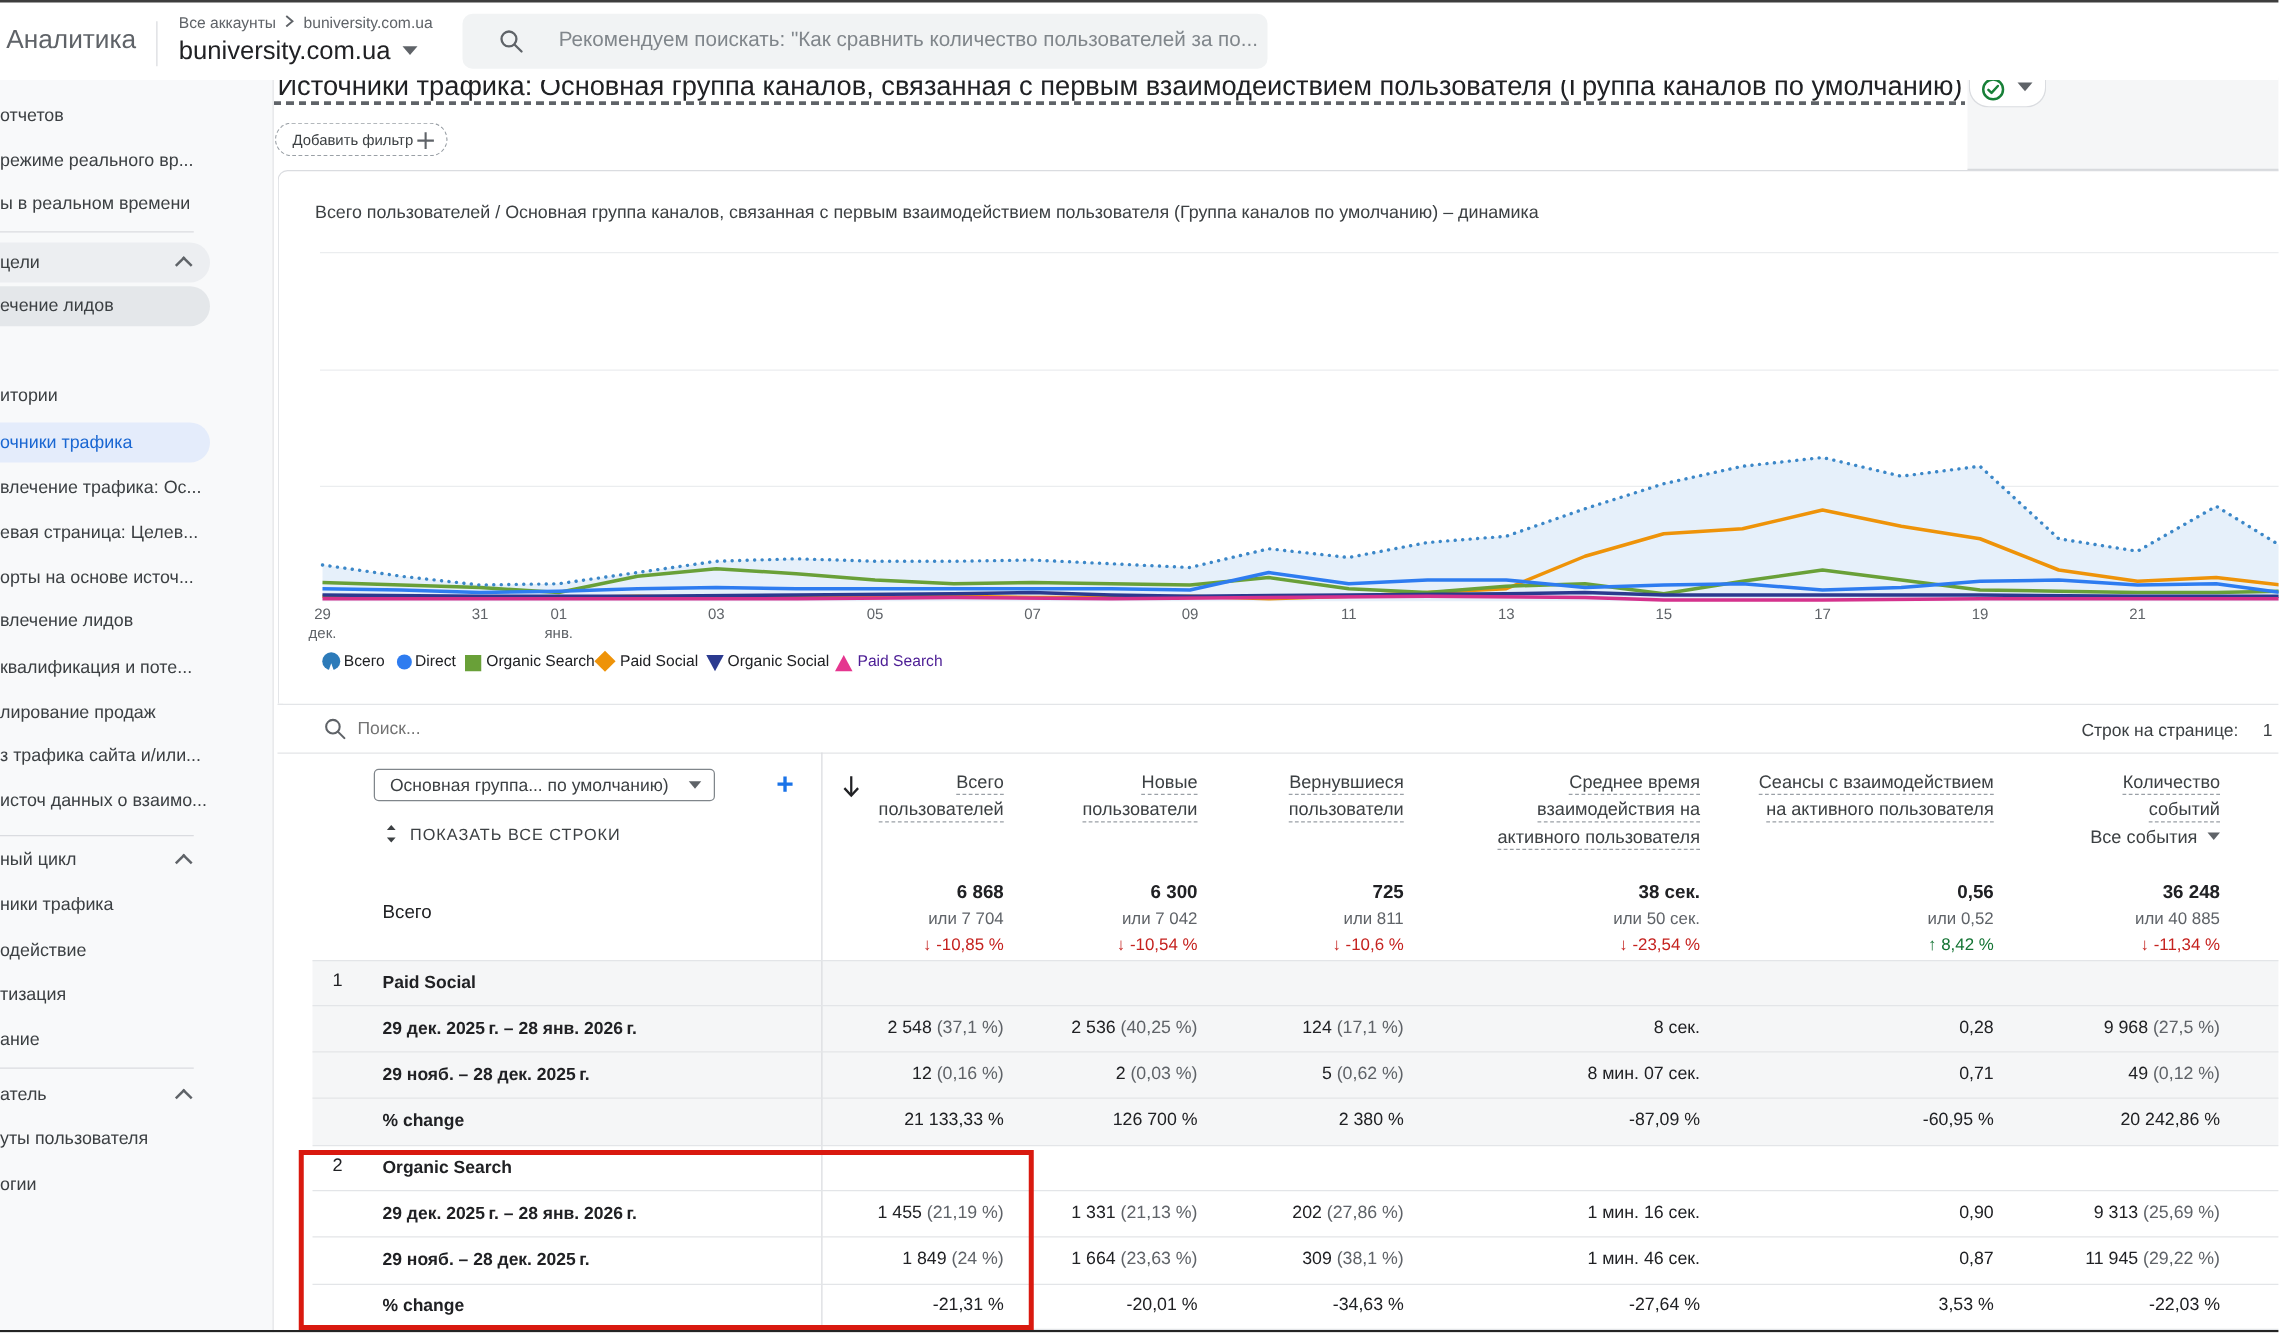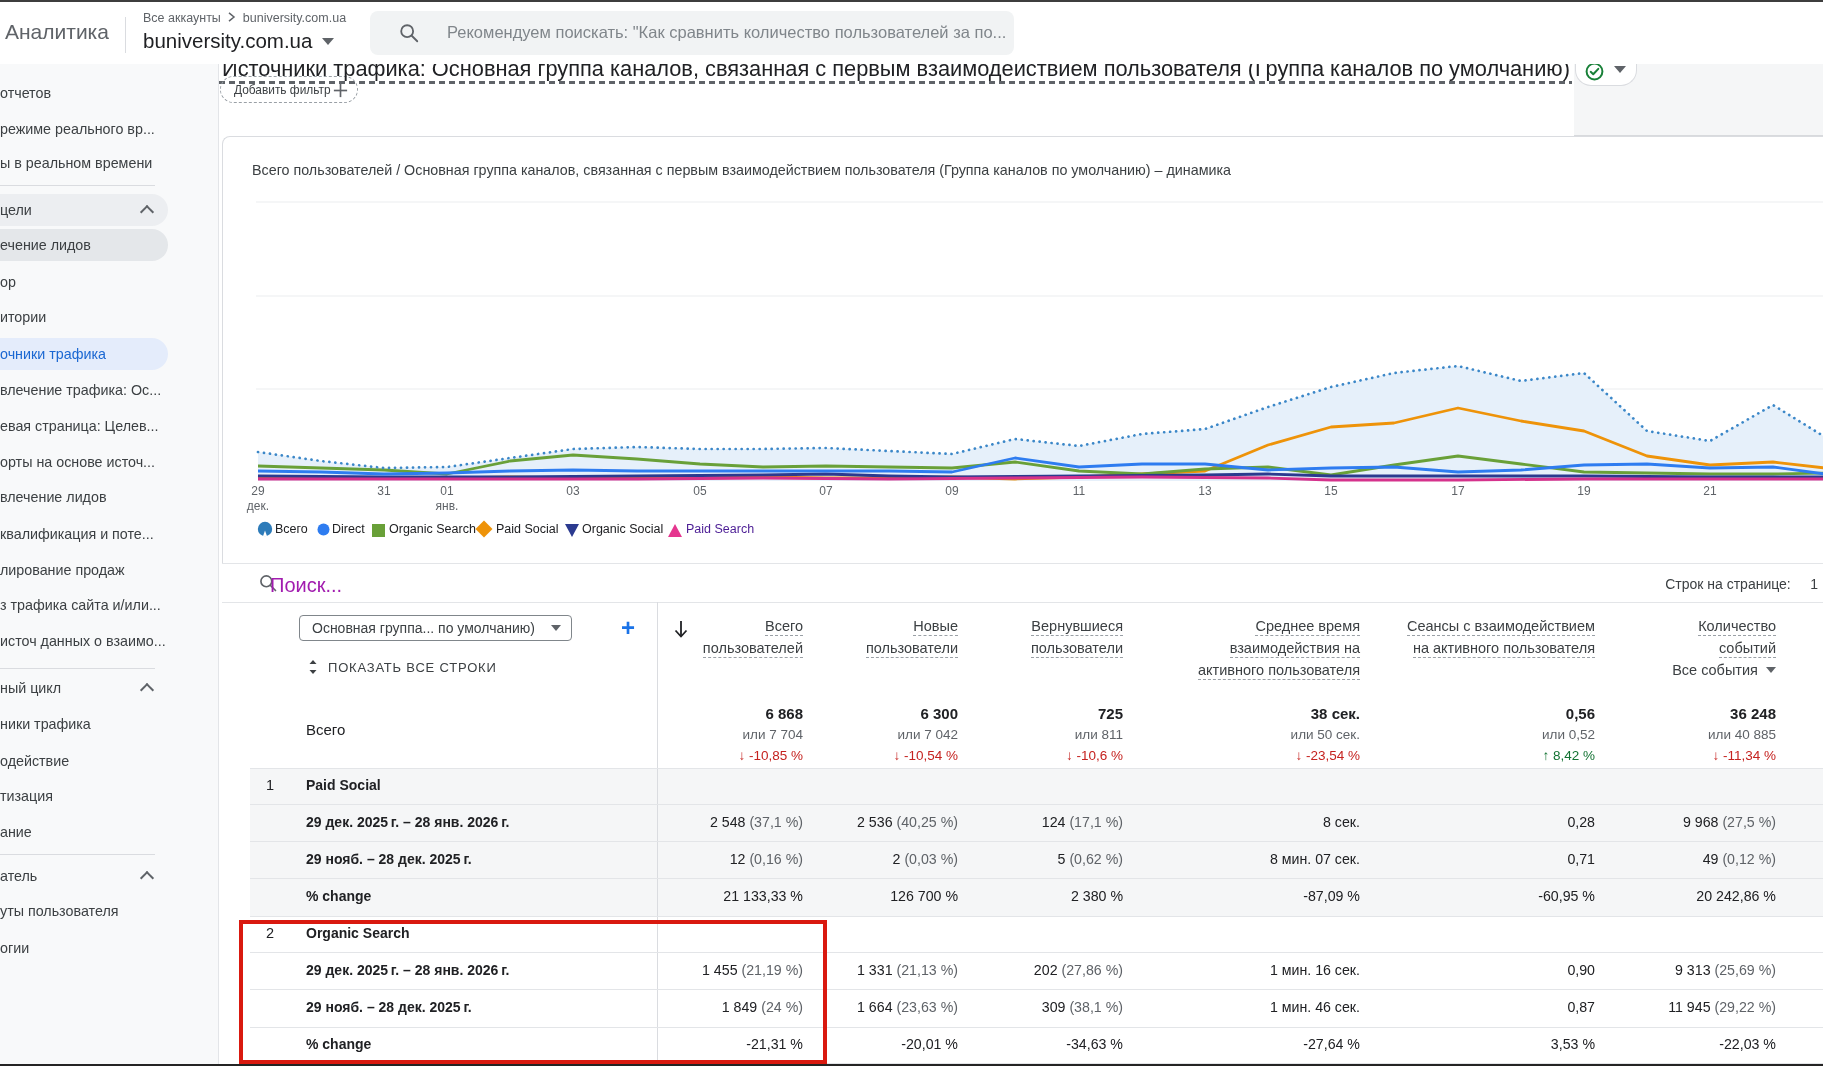--- a/index.html
+++ b/index.html
@@ -21,21 +21,21 @@
 .sitem { position:absolute; left:0; width:219px; height:36px; line-height:36px; font-size:14.3px; color:#3c4043; white-space:nowrap; }
 .sdiv { position:absolute; left:0; width:155px; height:1px; background:#dadce0; }
 .spill { position:absolute; left:-22px; width:190px; height:32px; border-radius:16px; }
 .chev-up { position:absolute; left:141px; width:12px; height:12px; }
 .chev-up:before { content:""; position:absolute; left:1px; top:3px; width:8px; height:8px; border-left:2px solid #5f6368; border-top:2px solid #5f6368; transform:rotate(45deg); }
 
 #greyzone { position:absolute; left:1574px; top:62px; width:249px; height:74px; background:#f5f6f7; border-bottom:1px solid #d8dadd; }
 #rtitle { position:absolute; left:222px; top:56px; font-size:21.8px; color:#202124; white-space:nowrap; z-index:5; }
 #dashline { position:absolute; left:219px; top:81px; width:1353px; height:3px; background:repeating-linear-gradient(90deg,#5f6368 0 6px,transparent 6px 10px); }
 #checkpill { position:absolute; left:1575px; top:53px; width:62px; height:33px; background:#fff; border:1px solid #dadce0; border-radius:0 0 16px 16px; border-top:none; }
-#filterchip { position:absolute; left:220px; top:76px; width:138px; height:27px; border:1px dashed #9aa0a6; border-radius:14px; }
+#filterchip { position:absolute; left:220px; top:98px; width:138px; height:27px; border:1px dashed #9aa0a6; border-radius:14px; }
 #filterchip span { position:absolute; left:13px; top:6px; font-size:11.9px; color:#3c4043; }
 
 #card { position:absolute; left:222px; top:136px; width:1602px; height:427px; border:1px solid #dadce0; border-right:none; border-bottom:none; border-radius:8px 0 0 0; }
 #charttitle { position:absolute; left:29px; top:25px; font-size:14.3px; color:#3c4043; }
 
 #tablesec { position:absolute; left:222px; top:563px; width:1601px; height:501px; }
 .vline { position:absolute; left:435px; top:39px; width:1px; height:461px; background:#dadce0; }
 .hline { position:absolute; left:0; width:1601px; height:1px; background:#e3e5e8; }
 .num { color:#202124; }
 .sub { color:#5f6368; }
@@ -70,21 +70,20 @@
 <div id="sidebar">
       <div class="sitem" style="top:11px;">отчетов</div>
       <div class="sitem" style="top:47px;">режиме реального вр...</div>
       <div class="sitem" style="top:81px;">ы в реальном времени</div>
       <div class="sdiv" style="top:121px"></div>
       <div class="spill" style="top:130px;background:#eceef1"></div>
       <div class="sitem" style="top:128px;">цели</div>
       <div class="chev-up" style="top:140px"></div>
       <div class="spill" style="top:165px;background:#e4e7ea"></div>
       <div class="sitem" style="top:163px;">ечение лидов</div>
-      <div class="sitem" style="top:200px;">ор</div>
       <div class="sitem" style="top:235px;">итории</div>
       <div class="spill" style="top:274px;background:#e4ecfb"></div>
       <div class="sitem" style="top:272px;color:#1a67d2;">очники трафика</div>
       <div class="sitem" style="top:308px;">влечение трафика: Ос...</div>
       <div class="sitem" style="top:344px;">евая страница: Целев...</div>
       <div class="sitem" style="top:380px;">орты на основе источ...</div>
       <div class="sitem" style="top:415px;">влечение лидов</div>
       <div class="sitem" style="top:452px;">квалификация и поте...</div>
       <div class="sitem" style="top:488px;">лирование продаж</div>
       <div class="sitem" style="top:523px;">з трафика сайта и/или...</div>
@@ -166,21 +165,21 @@
       <div style="position:absolute;left:445px;top:387px;width:0;height:0;border-left:7.5px solid transparent;border-right:7.5px solid transparent;border-bottom:13px solid #e5368f"></div>
       <div style="position:absolute;left:463px;top:385px;font-size:12.5px;color:#4c1d95">Paid Search</div>
 </div>
 <div id="tablesec">
       <div class="hline" style="top:0"></div>
       <div class="abs" style="left:28px;top:205px;width:1573px;height:148px;background:#f5f6f7"></div>
       <svg style="position:absolute;left:36px;top:10px" width="20" height="20" viewBox="0 0 24 24">
         <circle cx="10" cy="10" r="6.5" fill="none" stroke="#5f6368" stroke-width="2"></circle>
         <line x1="15" y1="15" x2="21" y2="21" stroke="#5f6368" stroke-width="2" stroke-linecap="round"></line>
       </svg>
-      <div class="abs" style="left:48px;top:11px;font-size:20px;color:#a21caf">Поиск...</div>
+      <div class="abs" style="left:64px;top:11px;font-size:14px;color:#737373">Поиск...</div>
       <div class="abs" style="right:5px;top:13px;font-size:14px;color:#3c4043">Строк на странице:&nbsp;&nbsp;&nbsp;&nbsp;&nbsp;1</div>
       <div class="hline" style="top:39px"></div>
       <div class="vline"></div>
       <div class="abs" style="left:77px;top:52px;width:273px;height:26px;border:1px solid #80868b;border-radius:4px;">
         <span style="position:absolute;left:12px;top:4px;font-size:14px;color:#3c4043;white-space:nowrap">Основная группа... по умолчанию)</span>
         <span style="position:absolute;right:10px;top:9px;width:0;height:0;border-left:5px solid transparent;border-right:5px solid transparent;border-top:6px solid #5f6368"></span>
       </div>
       <div class="abs" style="left:399px;top:51px;font-size:24px;color:#1a73e8;font-weight:bold">+</div>
       <svg style="position:absolute;left:84px;top:96px" width="14" height="16" viewBox="0 0 14 16">
         <path d="M7 1 L10.5 5 H3.5 Z" fill="#3c4043"></path>

